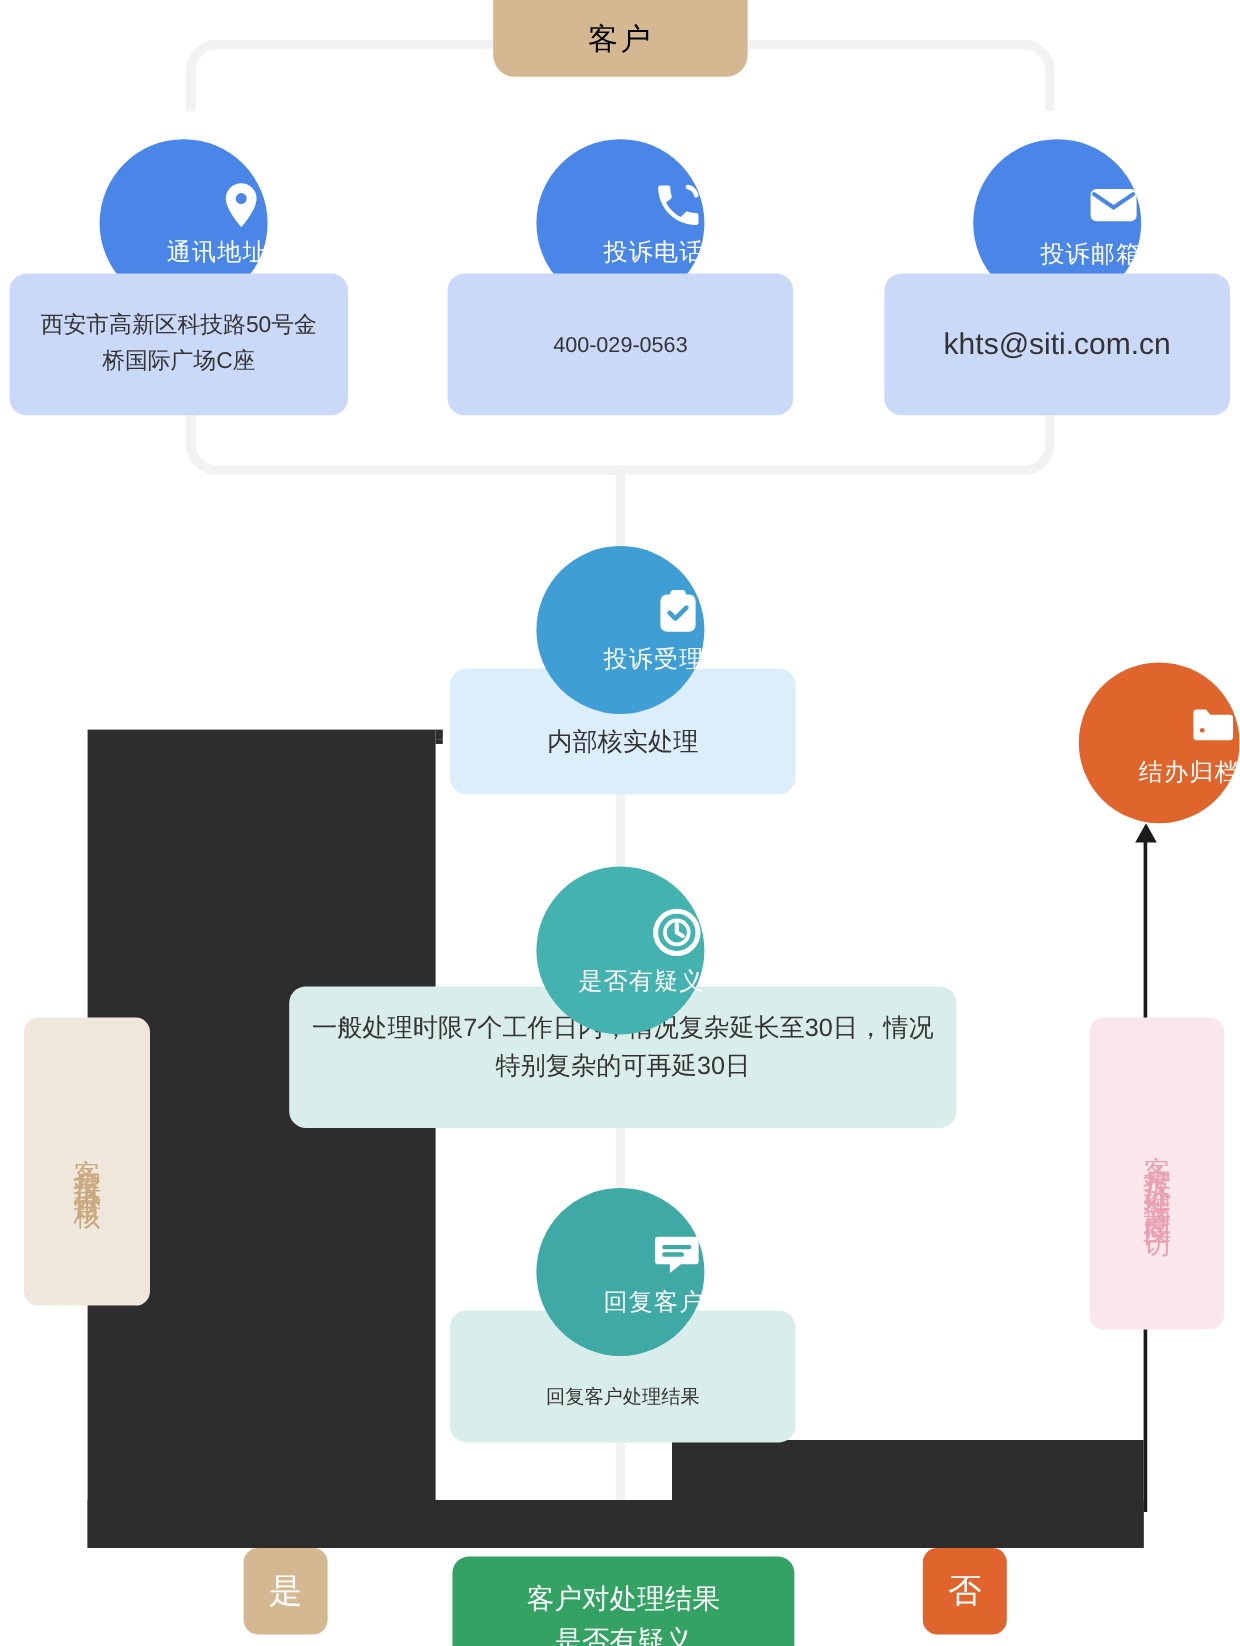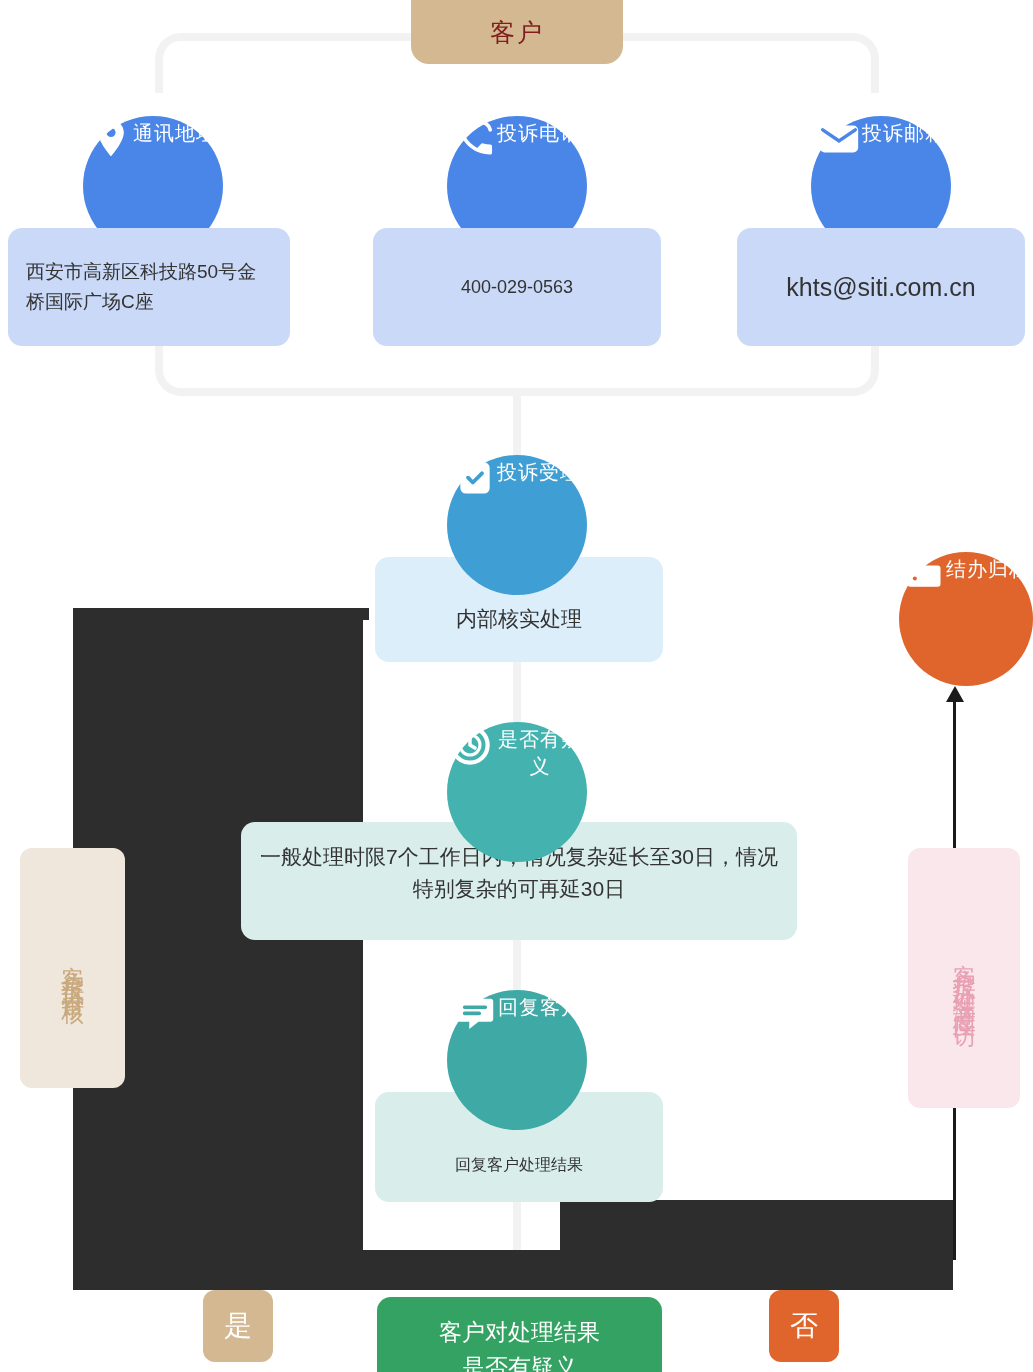--- a/index.html
+++ b/index.html
@@ -9,21 +9,21 @@
     font-family:"Liberation Sans","DejaVu Sans",sans-serif;
   }
   #canvas{position:absolute;left:0;top:0;width:1033px;height:1372px;}
   .abs{position:absolute;box-sizing:border-box;}
 
   
   .top-pill{
     left:411px;top:0;width:212px;height:64px;
     background:#d3b891;border-radius:0 0 18px 18px;
     display:flex;align-items:center;justify-content:center;
-    color:#7f1d1d;font-size:25px;letter-spacing:2px;
+    color:#000000;font-size:25px;letter-spacing:2px;
   }
 
   
   .bracket-top{
     left:155px;top:33px;width:724px;height:60px;
     border:8px solid #f2f2f2;border-bottom:none;
     border-radius:26px 26px 0 0;
   }
   .bracket-bottom{
     left:155px;top:338px;width:724px;height:58px;
@@ -33,21 +33,21 @@
   .stem-down{
     left:513px;top:388px;width:8px;height:100px;background:#f2f2f2;
   }
   .stem-mid1{left:513px;top:655px;width:8px;height:105px;background:#f2f2f2;}
   .stem-mid2{left:513px;top:930px;width:8px;height:95px;background:#f2f2f2;}
   .stem-mid3{left:513px;top:1200px;width:8px;height:90px;background:#f2f2f2;}
 
   
   .circle{
     border-radius:50%;
-    display:flex;flex-direction:row;align-items:flex-start;justify-content:center;
+    display:flex;flex-direction:column;align-items:flex-end;justify-content:center;
     color:#ffffff;text-align:center;
   }
   .circle .lbl{font-size:20px;margin-top:4px;letter-spacing:1px;}
   .c-blue{background:#4a86e8;}
   .c-blue2{background:#3f9fd4;}
   .c-teal{background:#44b3b0;}
   .c-teal2{background:#3fa9a6;}
   .c-orange{background:#e0652c;}
 
   .n-addr{left:83px;top:116px;width:140px;height:140px;}
@@ -57,21 +57,21 @@
   .n-process{left:447px;top:722px;width:140px;height:140px;}
   .n-reply{left:447px;top:990px;width:140px;height:140px;}
   .n-archive{left:899px;top:552px;width:134px;height:134px;}
 
   
   .box{
     border-radius:14px;display:flex;align-items:center;justify-content:center;
     text-align:center;color:#333;font-size:20px;line-height:1.6;padding:10px 18px;
   }
   .b-addr{left:8px;top:228px;width:282px;height:118px;background:#c9d9f7;
-          justify-content:flex-start;text-align:left;font-size:19px;}
+          justify-content:flex-start;text-align:center;font-size:19px;}
   .b-phone{left:373px;top:228px;width:288px;height:118px;background:#c9d9f7;font-size:18px;}
   .b-mail{left:737px;top:228px;width:288px;height:118px;background:#c9d9f7;font-size:25px;}
   .b-accept{left:375px;top:557px;width:288px;height:105px;background:#ddeefb;font-size:21px;align-items:flex-end;padding-bottom:26px;}
   .b-process{left:241px;top:822px;width:556px;height:118px;background:#d9eeeb;font-size:21px;align-items:flex-end;padding-bottom:34px;line-height:1.55;}
   .b-reply{left:375px;top:1092px;width:288px;height:110px;background:#d9eeeb;font-size:16px;align-items:flex-end;padding-bottom:24px;}
 
   
   .vlabel{
     border-radius:12px;display:flex;align-items:center;justify-content:center;
     writing-mode:vertical-rl;text-orientation:upright;

